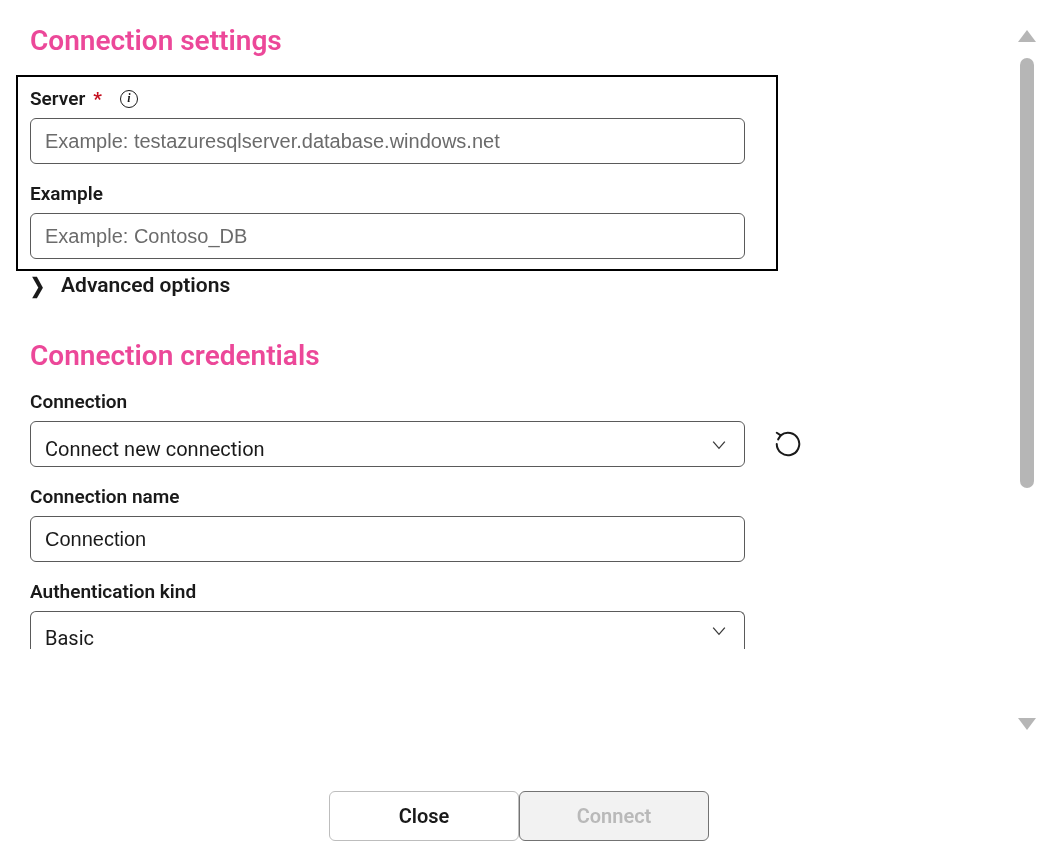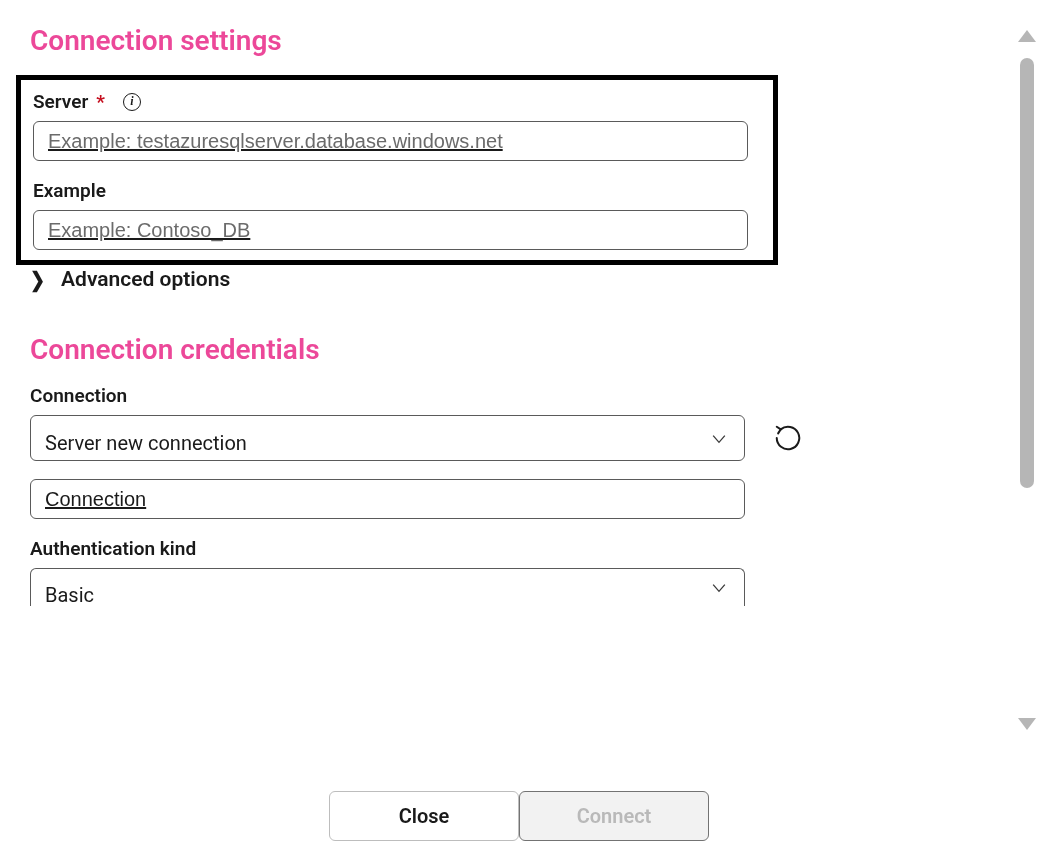--- a/index.html
+++ b/index.html
@@ -22,21 +22,21 @@
   h2.section-heading {
     font-size: 28px;
     font-weight: 600;
     margin: 0 0 18px 0;
     color: #ec4899;
   }
   h2.section-heading.second {
     margin-top: 42px;
   }
   .highlight-box {
-    border: 5px solid #000000;
+    border: 2px solid #000000;
     padding: 10px 12px 8px 12px;
     margin-left: -14px;
     margin-right: 240px;
   }
   .field {
     margin-bottom: 18px;
   }
   .field-label {
     font-size: 19px;
     font-weight: 600;
@@ -60,28 +60,27 @@
     border-radius: 50%;
     font-family: Georgia, serif;
     font-style: italic;
     font-size: 12px;
     font-weight: 600;
     margin-left: 12px;
     color: #1a1a1a;
   }
   .text-input {
     width: 715px;
-    height: 40px;
+    height: 46px;
     border: 1px solid #5a5a5a;
     border-radius: 6px;
     font-size: 20px;
     padding: 16px 14px;
     color: #1a1a1a;
     background: #fff;
-    text-decoration: underline;
   }
   .text-input::placeholder { color: #6b6b6b; }
   .adv-row {
     display: flex;
     align-items: center;
     gap: 10px;
     font-size: 21px;
     font-weight: 600;
     cursor: pointer;
     margin-left: 30px;
@@ -236,38 +235,41 @@
 
   <h2 class="section-heading second">Connection credentials</h2>
 
   <div class="field">
     <div class="field-label">
       <span>Connection</span>
     </div>
     <div class="refresh-area">
       <div class="select-wrap">
         <div class="select-box">
-          <span>Server new connection</span>
+          <span>Connect new connection</span>
         </div>
         <span class="chevron-down-icon">
           <svg width="20" height="20" viewBox="0 0 24 24" fill="none" stroke-width="1.6">
               <polyline points="5 8 12 16 19 8"></polyline>
             </svg>
         </span>
       </div>
       <span class="refresh-icon">
         <svg width="30" height="30" viewBox="0 0 24 24" fill="none" stroke="#1a1a1a" stroke-width="1.6" stroke-linecap="round">
           <path d="M3 12a9 9 0 1 0 3.2-6.9"></path>
           <polyline points="3 3 6.2 5.1 4.1 8.3"></polyline>
         </svg>
       </span>
     </div>
   </div>
 
   <div class="field">
+    <div class="field-label">
+      <span>Connection name</span>
+    </div>
     <input class="text-input" type="text" value="Connection" style="">
   </div>
 
   <div class="field" style="margin-bottom:0;">
     <div class="field-label">
       <span>Authentication kind</span>
     </div>
     <div class="select-wrap">
       <div class="select-box cutoff">
         <span>Basic</span>

